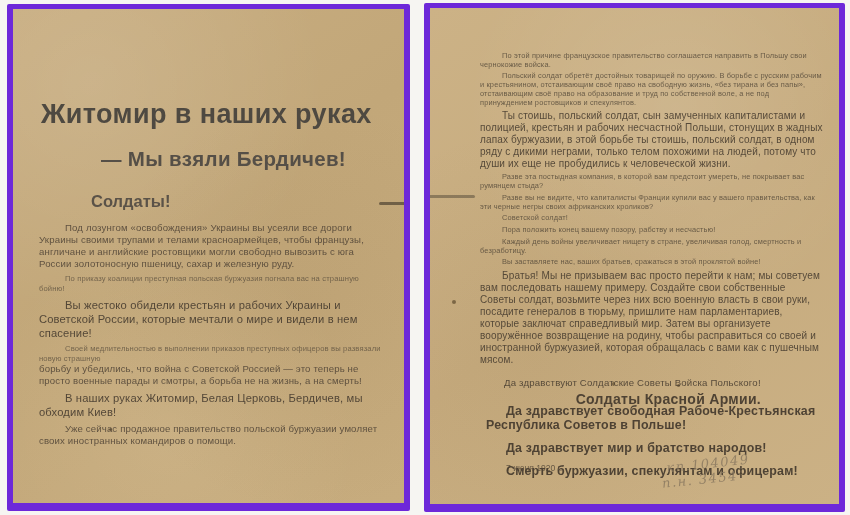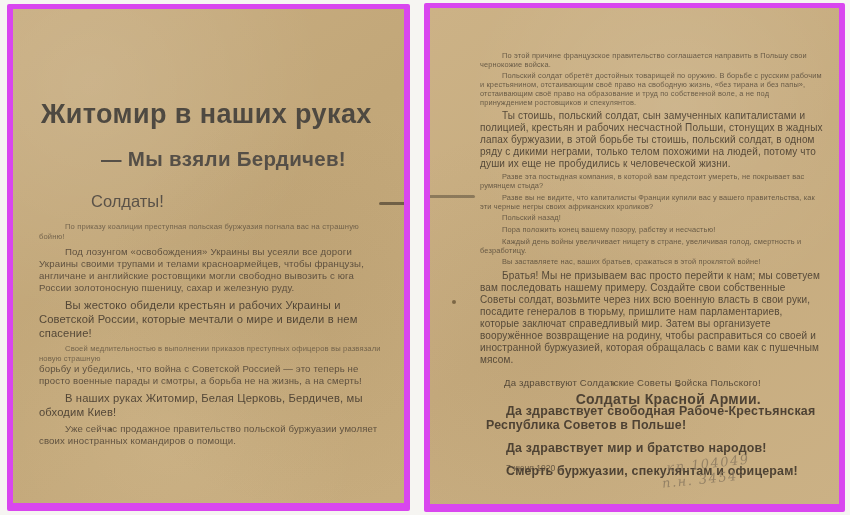--- a/index.html
+++ b/index.html
@@ -1,21 +1,21 @@
 <!DOCTYPE html>
 <html><head>
 <meta charset="utf-8">
 <style>
   html,body{margin:0;padding:0;}
   body{
     width:850px;height:515px;position:relative;overflow:hidden;
     background:#f6f5f2;
     font-family:"Liberation Sans", sans-serif;
   }
-  .page{position:absolute;background:#d946ef;border-radius:2px;}
+  .page{position:absolute;background:#6d28d9;border-radius:2px;}
   #left-page{left:7px;top:4px;width:403px;height:507px;padding:0;}
   #right-page{left:424px;top:3px;width:421px;height:509px;}
   .paper{
     position:absolute;left:6px;top:5px;right:6px;bottom:8px;
     overflow:hidden;
     background:
       radial-gradient(circle at 20% 15%, rgba(255,255,255,0.10), rgba(255,255,255,0) 45%),
       radial-gradient(circle at 75% 60%, rgba(120,90,50,0.08), rgba(120,90,50,0) 50%),
       radial-gradient(circle at 40% 85%, rgba(255,240,210,0.10), rgba(255,240,210,0) 40%),
       linear-gradient(145deg,#c8ad80 0%,#c2a779 45%,#c7ac7e 100%);
@@ -30,21 +30,21 @@
   .lp-inner{position:absolute;inset:0;padding:0 20px 0 26px;}
   .headline{
     margin:90px 0 0 2px;font-size:27px;font-weight:600;color:#4e4941;
     letter-spacing:0.4px;
   }
   .subheadline{
     margin:17px 38px 7px 0;text-align:right;font-size:20.5px;font-weight:600;
     color:#554f47;letter-spacing:0.3px;
   }
   .salutation{
-    margin:21px 0 11px 52px;font-size:16.5px;font-weight:400;color:#5a5248;
+    margin:21px 0 11px 52px;font-size:16.5px;font-weight:700;color:#5a5248;
   }
   .para{margin:0 0 4px 0;text-indent:26px;letter-spacing:0.15px;}
   .noindent{text-indent:0;}
   .lp-inner .s{font-size:7.6px;line-height:1.3;color:rgba(77,66,53,0.68);}
   .lp-inner .m{font-size:9.6px;line-height:1.25;color:rgba(77,66,53,0.85);}
   .lp-inner .l{font-size:11.2px;line-height:1.25;color:rgba(73,62,49,0.92);}
   
   .rp-inner{position:absolute;inset:0;padding:44px 16px 0 50px;}
   .rp-inner .para{text-indent:22px;margin:0 0 3px 0;}
   .rp-inner .s{font-size:7.4px;line-height:1.18;color:rgba(77,66,53,0.78);}
@@ -83,22 +83,22 @@
 <body>
 
 <div class="page" id="left-page">
   <div class="paper">
     <div class="smudge" id="smudge-left"></div>
     <div class="speck" style="left:96px;top:419px;width:3px;height:3px;"></div>
     <div class="lp-inner">
       <div class="headline">Житомир в наших руках</div>
       <div class="subheadline">— Мы взяли Бердичев!</div>
       <div class="salutation">Солдаты!</div>
+      <p class="para m">Под лозунгом «освобождения» Украины вы усеяли все дороги Украины своими трупами и телами красноармейцев, чтобы французы, англичане и английские ростовщики могли свободно вывозить с юга России золотоносную пшеницу, сахар и железную руду.</p>
       <p class="para s">По приказу коалиции преступная польская буржуазия погнала вас на страшную бойню!</p>
-      <p class="para m">Под лозунгом «освобождения» Украины вы усеяли все дороги Украины своими трупами и телами красноармейцев, чтобы французы, англичане и английские ростовщики могли свободно вывозить с юга России золотоносную пшеницу, сахар и железную руду.</p>
       <p class="para l">Вы жестоко обидели крестьян и рабочих Украины и Советской России, которые мечтали о мире и видели в нем спасение!</p>
       <p class="para s" style="margin-bottom:0;">Своей медлительностью в выполнении приказов преступных офицеров вы развязали новую страшную</p>
       <p class="para m noindent">борьбу и убедились, что война с Советской Россией — это теперь не просто военные парады и смотры, а борьба не на жизнь, а на смерть!</p>
       <p class="para l">В наших руках Житомир, Белая Церковь, Бердичев, мы обходим Киев!</p>
       <p class="para m">Уже сейчас продажное правительство польской буржуазии умоляет своих иностранных командиров о помощи.</p>
 
     </div>
   </div>
 </div>
 
@@ -107,21 +107,21 @@
     <div class="smudge" id="smudge-right"></div>
     <div class="speck" style="left:22px;top:292px;width:4px;height:4px;"></div>
     <div class="speck" style="left:182px;top:374px;width:3px;height:4px;"></div>
     <div class="speck" style="left:247px;top:376px;width:3px;height:3px;"></div>
     <div class="rp-inner">
       <p class="para s">По этой причине французское правительство соглашается направить в Польшу свои чернокожие войска.</p>
       <p class="para s">Польский солдат обретёт достойных товарищей по оружию. В борьбе с русским рабочим и крестьянином, отстаивающим своё право на свободную жизнь, «без тирана и без папы», отстаивающим своё право на образование и труд по собственной воле, а не под принуждением ростовщиков и спекулянтов.</p>
       <p class="para m">Ты стоишь, польский солдат, сын замученных капиталистами и полицией, крестьян и рабочих несчастной Польши, стонущих в жадных лапах буржуазии, в этой борьбе ты стоишь, польский солдат, в одном ряду с дикими неграми, только телом похожими на людей, потому что души их еще не пробудились к человеческой жизни.</p>
       <p class="para s">Разве эта постыдная компания, в которой вам предстоит умереть, не покрывает вас румянцем стыда?</p>
       <p class="para s">Разве вы не видите, что капиталисты Франции купили вас у вашего правительства, как эти черные негры своих африканских кроликов?</p>
-      <p class="para s">Польский назад!</p>
+      <p class="para s">Советской солдат!</p>
       <p class="para s">Пора положить конец вашему позору, рабству и несчастью!</p>
       <p class="para s">Каждый день войны увеличивает нищету в стране, увеличивая голод, смертность и безработицу.</p>
       <p class="para s">Вы заставляете нас, ваших братьев, сражаться в этой проклятой войне!</p>
       <p class="para m">Братья! Мы не призываем вас просто перейти к нам; мы советуем вам последовать нашему примеру. Создайте свои собственные Советы солдат, возьмите через них всю военную власть в свои руки, посадите генералов в тюрьму, пришлите нам парламентариев, которые заключат справедливый мир. Затем вы организуете вооружённое возвращение на родину, чтобы расправиться со своей и иностранной буржуазией, которая обращалась с вами как с пушечным мясом.</p>
       <div class="slogan-m">Да здравствуют Солдатские Советы Войска Польского!</div>
       <div class="slogan-l">Да здравствует свободная Рабоче-Крестьянская Республика Советов в Польше!</div>
       <div class="slogan-l">Да здравствует мир и братство народов!</div>
       <div class="slogan-l">Смерть буржуазии, спекулянтам и офицерам!</div>
     </div>
     <div class="signature">Солдаты Красной Армии.</div>

